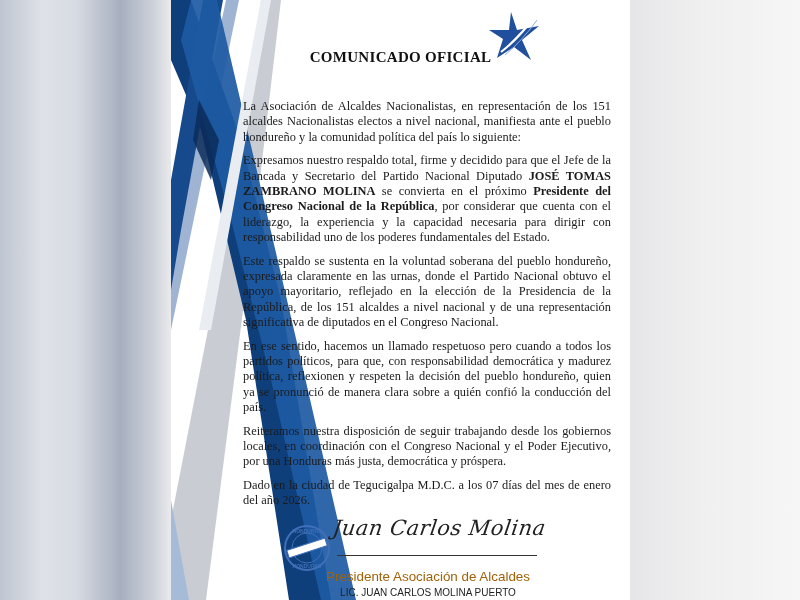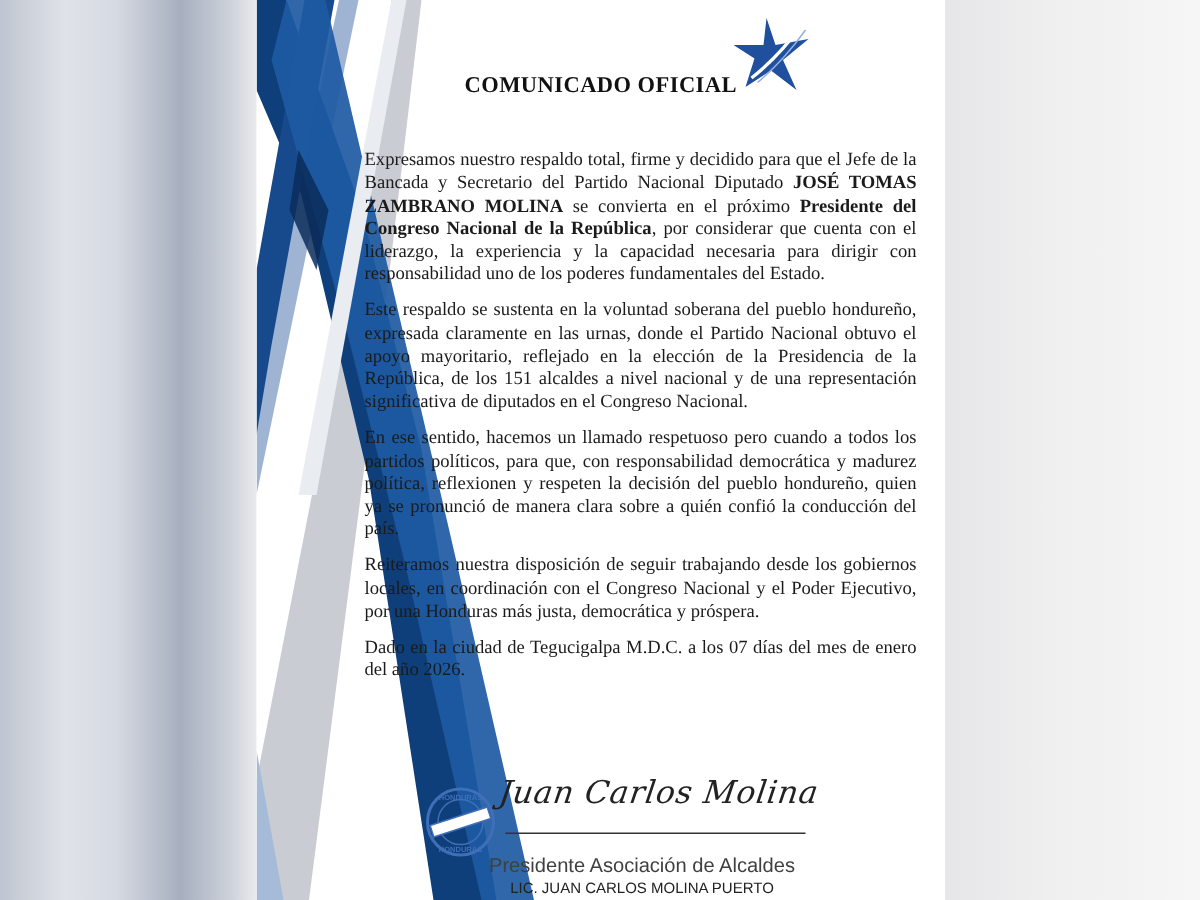--- a/index.html
+++ b/index.html
@@ -52,21 +52,21 @@
     }
     .sig-line {
       position: absolute; left: 54px; top: 33px; width: 200px; height: 1px; background: #333;
     }
     .sig-name {
       position: absolute; left: 30px; top: 35px; width: 230px; text-align: center;
       font-family: "Liberation Sans", sans-serif; font-weight: normal; font-size: 10px; color: #222; margin-top: 30px;
     }
     .sig-title {
       position: absolute; left: 20px; top: 47px; width: 250px; text-align: center;
-      font-family: "Liberation Sans", sans-serif; font-size: 13.4px; line-height: 16px; color: #404040;
+      font-family: "Liberation Sans", sans-serif; font-size: 13.4px; line-height: 16px; color: #a16207;
     }
   </style>
 </head>
 <body>
 
 <div class="bg-left"></div>
 <div class="bg-right"></div>
 
 <div class="page">
   <svg class="stripes" viewBox="0 0 459 600" preserveAspectRatio="none">
@@ -90,20 +90,21 @@
     <svg viewBox="0 0 56 58">
       <polygon points="22,4 28,22 50,18 33,32 42,52 25,39 8,50 14,31 0,22 20,22" fill="#1f4f9d"></polygon>
       <path d="M12,44 Q30,30 46,8" stroke="#ffffff" stroke-width="2.2" fill="none"></path>
       <path d="M16,47 Q33,33 48,12" stroke="#8fb0e0" stroke-width="1" fill="none"></path>
     </svg>
   </div>
 
   <div class="title">COMUNICADO OFICIAL</div>
 
   <div class="body">
+    <p>La Asociación de Alcaldes Nacionalistas, en representación de los 151 alcaldes Nacionalistas electos a nivel nacional, manifiesta ante el pueblo hondureño y la comunidad política del país lo siguiente:</p>
     <p><span>Expresamos nuestro respaldo total, firme y decidido para que el Jefe de la Bancada y Secretario del Partido Nacional Diputado </span><b>JOSÉ TOMAS ZAMBRANO MOLINA</b><span> se convierta en el próximo </span><b>Presidente del Congreso Nacional de la República</b><span>, por considerar que cuenta con el liderazgo, la experiencia y la capacidad necesaria para dirigir con responsabilidad uno de los poderes fundamentales del Estado.</span></p>
     <p>Este respaldo se sustenta en la voluntad soberana del pueblo hondureño, expresada claramente en las urnas, donde el Partido Nacional obtuvo el apoyo mayoritario, reflejado en la elección de la Presidencia de la República, de los 151 alcaldes a nivel nacional y de una representación significativa de diputados en el Congreso Nacional.</p>
     <p>En ese sentido, hacemos un llamado respetuoso pero cuando a todos los partidos políticos, para que, con responsabilidad democrática y madurez política, reflexionen y respeten la decisión del pueblo hondureño, quien ya se pronunció de manera clara sobre a quién confió la conducción del país.</p>
     <p>Reiteramos nuestra disposición de seguir trabajando desde los gobiernos locales, en coordinación con el Congreso Nacional y el Poder Ejecutivo, por una Honduras más justa, democrática y próspera.</p>
     <p>Dado en la ciudad de Tegucigalpa M.D.C. a los 07 días del mes de enero del año 2026.</p>
   </div>
 
   <div class="signature-block">
     <svg class="stamp" viewBox="0 0 48 48">
       <circle cx="24" cy="24" r="22" fill="none" stroke="#3f6fb8" stroke-width="2"></circle>

